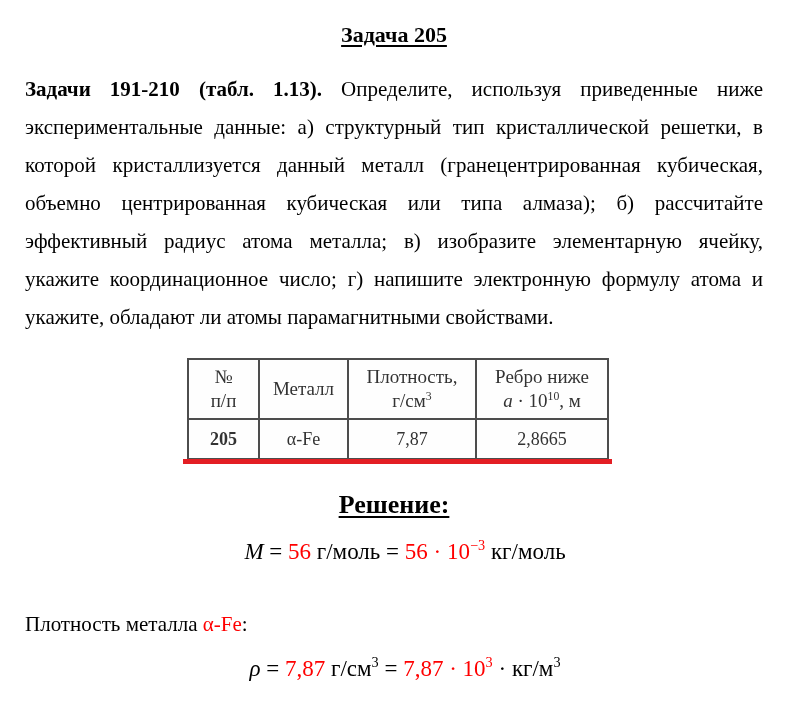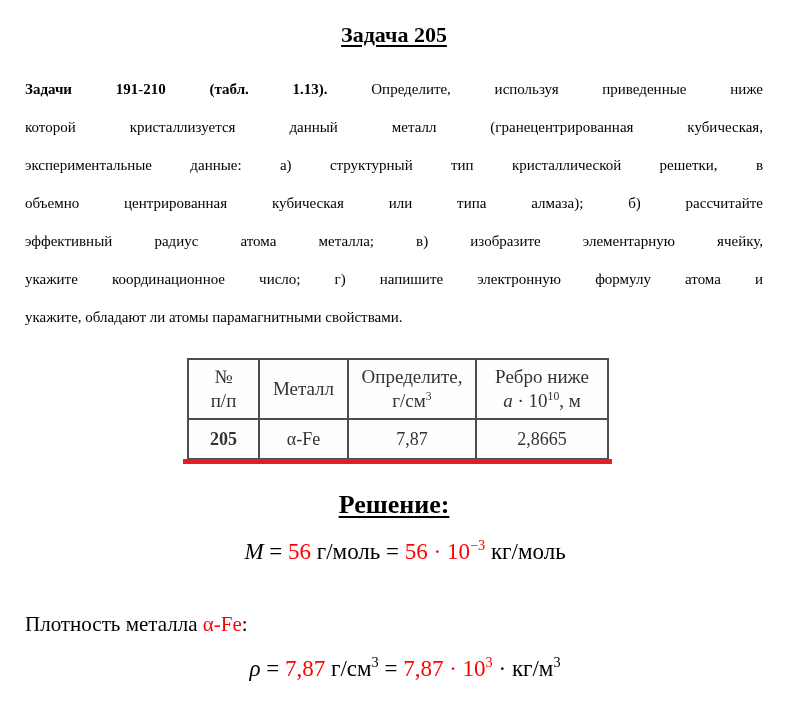--- a/index.html
+++ b/index.html
@@ -19,21 +19,21 @@
     line-height: 30px;
     font-weight: bold;
   }
   .u {
     text-decoration: underline;
     text-decoration-thickness: 2px;
     text-underline-offset: 3px;
   }
   .para {
     margin: 20px 25px 0 25px;
-    font-size: 15px;
+    font-size: 21px;
     line-height: 38px;
   }
   .jline { text-align: justify; text-align-last: justify; }
   .jline-last { text-align: left; }
   .b { font-weight: bold; }
   .red { color: #ff0000; }
 
   .table-area { margin-top: 22px; }
   .scan-table {
     margin-left: 187px;
@@ -88,22 +88,22 @@
 <body>
 
 <div class="page">
 
   <div class="doc-title">
     <span class="u">Задача 205</span>
   </div>
 
   <div class="para">
     <div class="jline"><span class="b">Задачи 191-210 (табл. 1.13).</span> <span>Определите, используя приведенные ниже</span></div>
+    <div class="jline"><span>экспериментальные данные: а) структурный тип кристаллической решетки, в</span></div>
     <div class="jline"><span>которой кристаллизуется данный металл (гранецентрированная кубическая,</span></div>
-    <div class="jline"><span>экспериментальные данные: а) структурный тип кристаллической решетки, в</span></div>
     <div class="jline"><span>объемно центрированная кубическая или типа алмаза); б) рассчитайте</span></div>
     <div class="jline"><span>эффективный радиус атома металла; в) изобразите элементарную ячейку,</span></div>
     <div class="jline"><span>укажите координационное число; г) напишите электронную формулу атома и</span></div>
     <div class="jline-last"><span>укажите, обладают ли атомы парамагнитными свойствами.</span></div>
   </div>
 
   <div class="table-area">
     <table class="scan-table">
       <colgroup>
         <col style="width:71px">
@@ -114,21 +114,21 @@
       <tbody>
           <tr class="hdr">
         <td>
           <div>№</div>
           <div>п/п</div>
         </td>
         <td>
           <span>Металл</span>
         </td>
         <td>
-          <div>Определите,</div>
+          <div>Плотность,</div>
           <div><span>г/см</span><sup>3</sup></div>
         </td>
         <td>
           <div>Ребро ниже</div>
           <div><span class="ivar">a</span><span> · 10</span><sup>10</sup><span>, м</span></div>
         </td>
       </tr>
       <tr class="data">
         <td class="num">205</td>
         <td>α-Fe</td>

